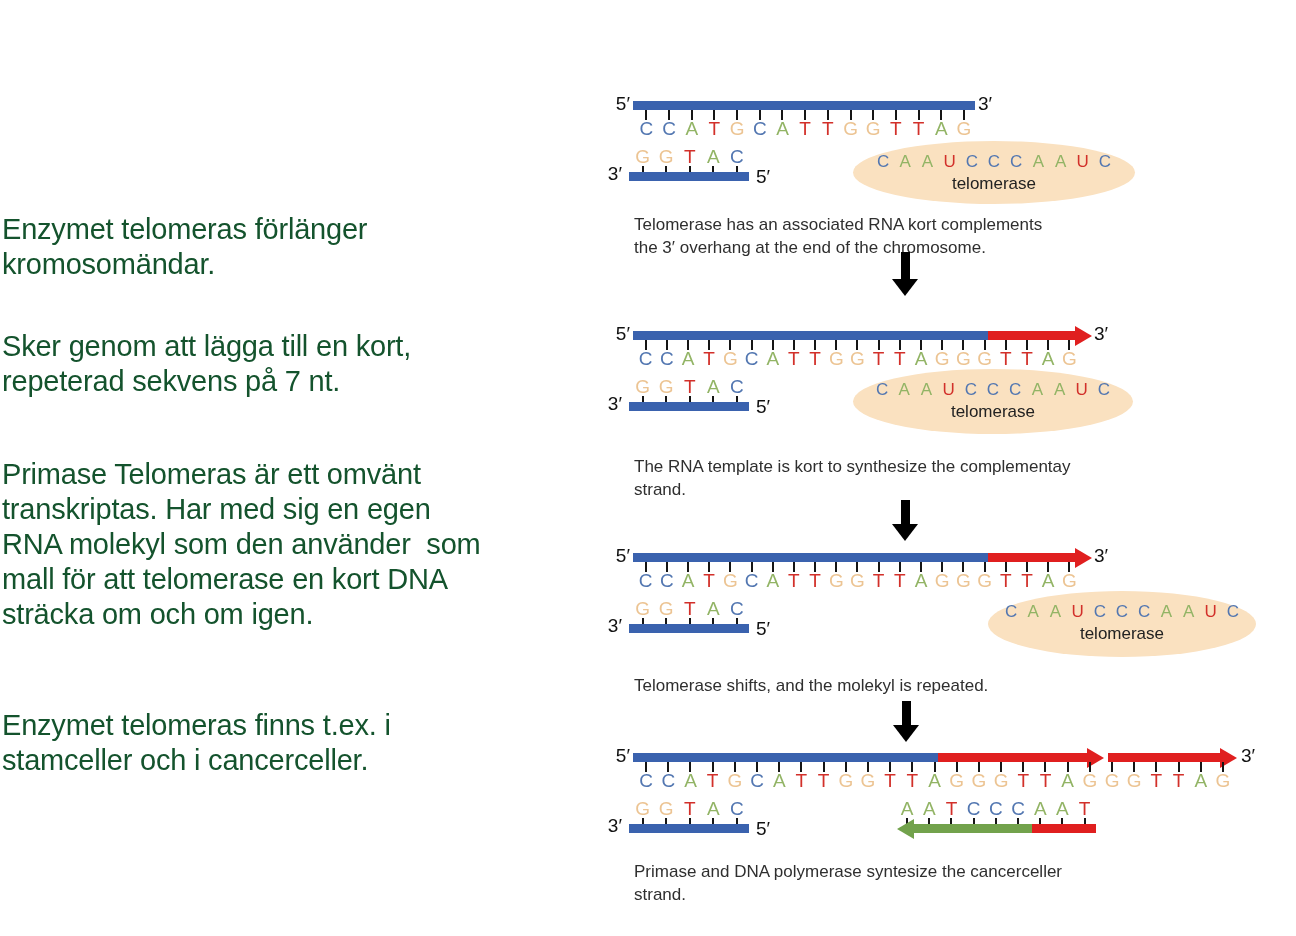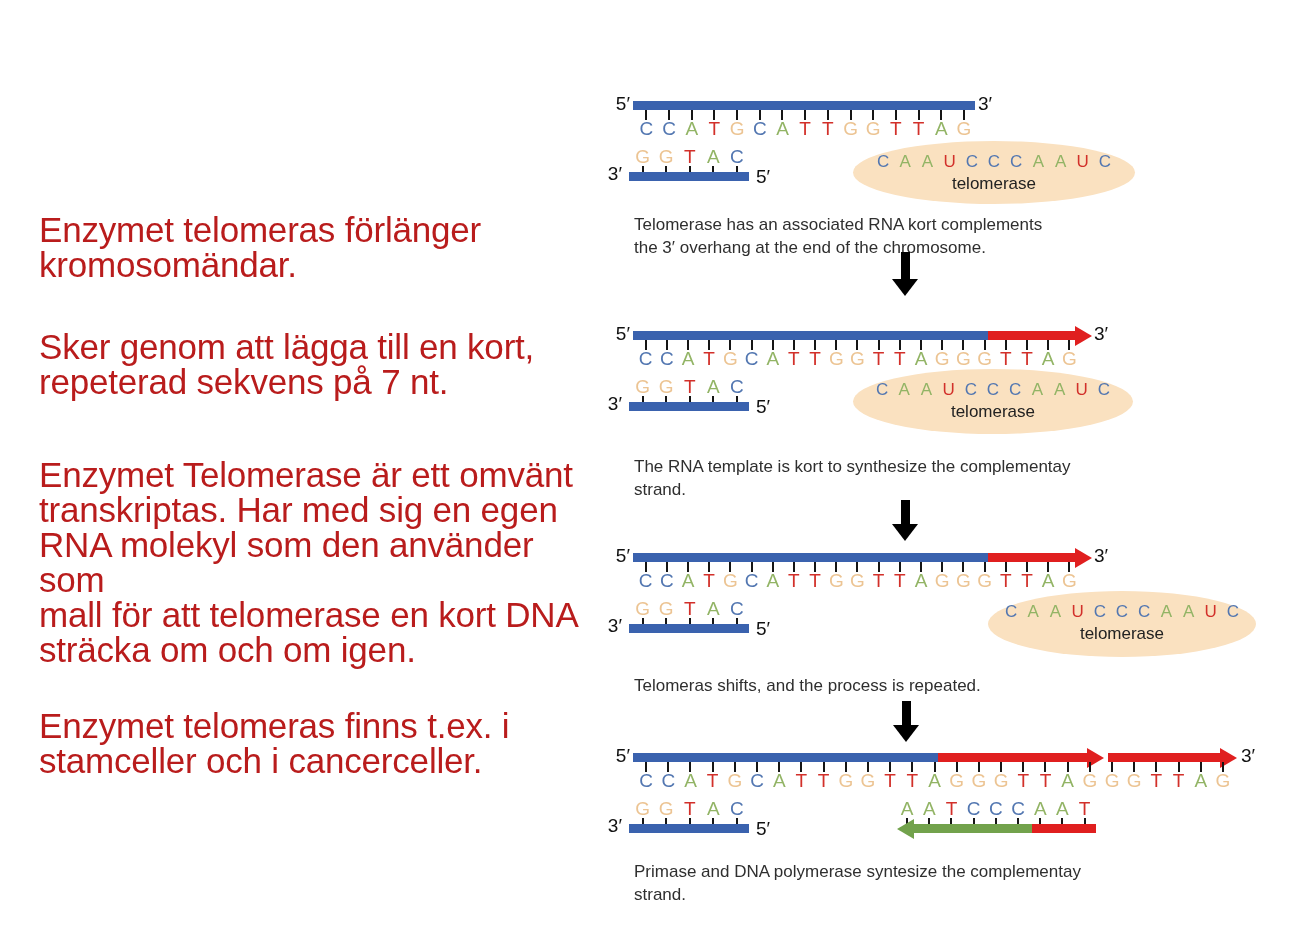--- a/index.html
+++ b/index.html
@@ -1,19 +1,19 @@
 <!DOCTYPE html>
 <html style="--nt-A: #92b465; --nt-C: #5377b1; --nt-G: #ecc493; --nt-T: #d2302a; --nt-U: #d2302a; --strand-blue: #3a62ae; --strand-red: #e01f1f; --strand-green: #72a24c; --telomerase-fill: #fae1c0;"><head>
 <meta charset="utf-8">
 <style>
   html,body{margin:0;padding:0;background:#fff;}
   .slide{position:relative;width:1296px;height:936px;background:#fff;overflow:hidden;
          font-family:"Liberation Sans","DejaVu Sans",sans-serif;}
   .abs{position:absolute;}
-  .ltext{font-size:35px;line-height:35px;color:#b91c1c;white-space:pre-wrap;letter-spacing:-0.2px;margin-left:37px;}
+  .ltext{font-size:29px;line-height:35px;color:#14532d;white-space:pre-wrap;letter-spacing:-0.2px;}
   .cap{font-size:17px;line-height:23px;color:#2f2f2f;}
   .prime{font-size:19px;color:#111;line-height:20px;}
   .hbar{position:absolute;display:flex;align-items:center;height:21px;}
   .seg{height:9px;}
   .gap4{width:4px;height:9px;}
   .tri-r{width:0;height:0;border-top:10px solid transparent;border-bottom:10px solid transparent;
          border-left:17px solid var(--strand-red);}
   .tri-l{width:0;height:0;border-top:10px solid transparent;border-bottom:10px solid transparent;
          border-right:17px solid var(--strand-green);}
   .seqrow{position:absolute;display:flex;}
@@ -34,21 +34,21 @@
   .z1{z-index:1;}
 </style>
 </head>
 <body>
 
 <div class="slide">
 
   <div class="abs" style="left:2px;top:212px;width:556px;">
     <div class="ltext abs" style="left:0;top:0;width:556px;"><div>Enzymet telomeras förlänger</div><div>kromosomändar.</div></div>
     <div class="ltext abs" style="left:0;top:117px;width:556px;"><div>Sker genom att lägga till en kort,</div><div>repeterad sekvens på 7 nt.</div></div>
-    <div class="ltext abs" style="left:0;top:245px;width:560px;"><div>Enzymet Telomerase är ett omvänt</div><div>transkriptas. Har med sig en egen</div><div>RNA molekyl som den använder  som</div><div>mall för att telomerase en kort DNA</div><div>sträcka om och om igen.</div></div>
+    <div class="ltext abs" style="left:0;top:245px;width:560px;"><div>Primase Telomeras är ett omvänt</div><div>transkriptas. Har med sig en egen</div><div>RNA molekyl som den använder  som</div><div>mall för att telomerase en kort DNA</div><div>sträcka om och om igen.</div></div>
     <div class="ltext abs" style="left:0;top:496px;width:556px;"><div>Enzymet telomeras finns t.ex. i</div><div>stamceller och i cancerceller.</div></div>
   </div>
 
   <div>
 
     <div>
       <div class="ellipse" style="left:853px;top:141px;width:282px;height:63px;">
         <div class="rna-row">
             <div class="cell" style="width: 22.2px;">
               <span class="nt" style="color: var(--nt-C);">C</span>
@@ -664,21 +664,21 @@
             <div class="tick"></div>
           </div>
           <div class="cell" style="width: 23.5px;">
             <div class="tick"></div>
           </div>
         </div>
       <div class="flatbar z1" style="left:629px;top:624px;width:120px;"></div>
       <span class="prime abs z1" style="left:592px;top:616px;width:30px;text-align:right;">3′</span>
       <span class="prime abs z1" style="left:756px;top:619px;">5′</span>
       <div class="cap abs" style="left:634px;top:674px;width:470px;">
-          <div>Telomeras shifts, and the process is repeated.</div>
+          <div>Telomerase shifts, and the molekyl is repeated.</div>
         </div>
     </div>
 
     <div class="darrow" style="left:893px;top:701px;">
       <div class="dshaft" style="height:24px;"></div>
         <div class="dhead"></div>
     </div>
 
     <div>
       <span class="prime abs z1" style="left:596px;top:746px;width:34px;text-align:right;">5′</span>
@@ -953,19 +953,19 @@
             <div class="tick"></div>
           </div>
         </div>
       <div class="hbar z1" style="left:897px;top:818px;">
         <div class="tri-l"></div>
         <div class="seg" style="width:118px;background:var(--strand-green);"></div>
         <div class="seg" style="width:64px;background:var(--strand-red);"></div>
       </div>
 
       <div class="cap abs" style="left:634px;top:860px;width:490px;">
-          <div>Primase and DNA polymerase syntesize the complementay</div>
+          <div>Primase and DNA polymerase syntesize the cancerceller</div>
           <div>strand.</div>
         </div>
     </div>
 
   </div>
 </div>
 
 </body></html>

